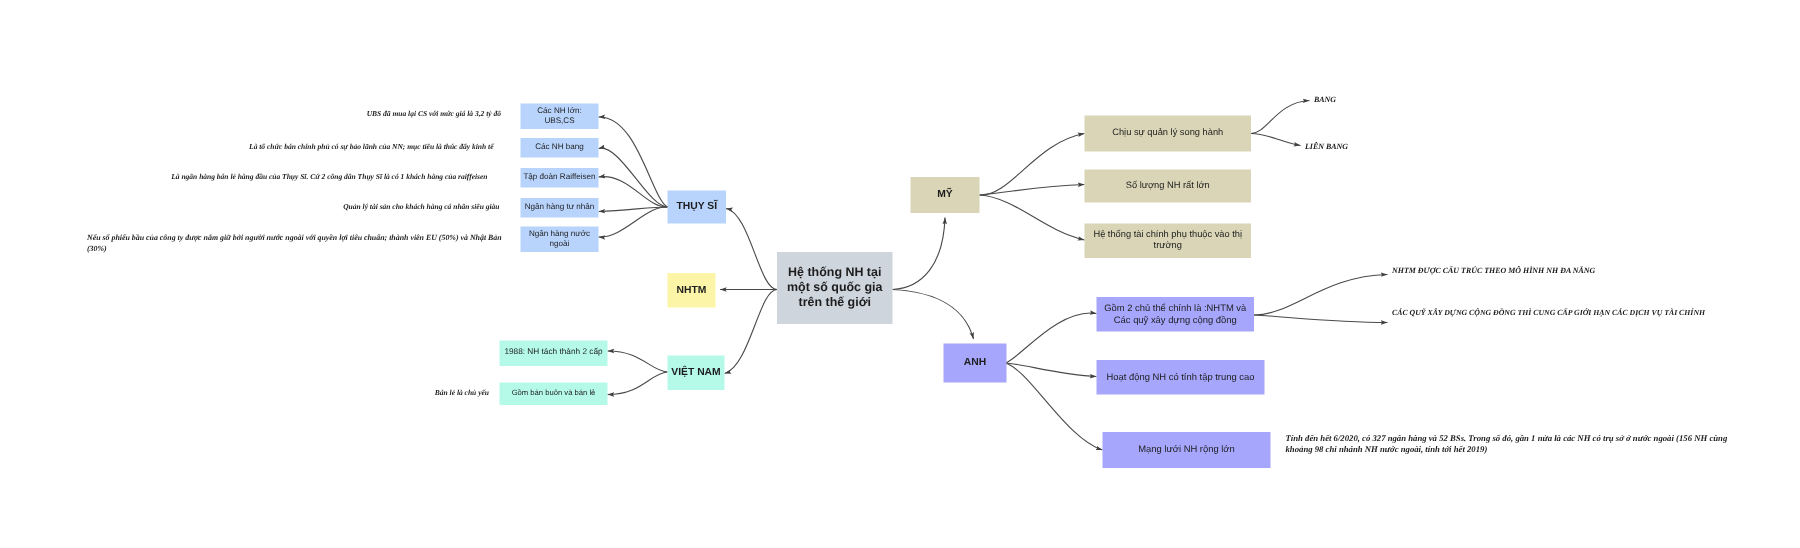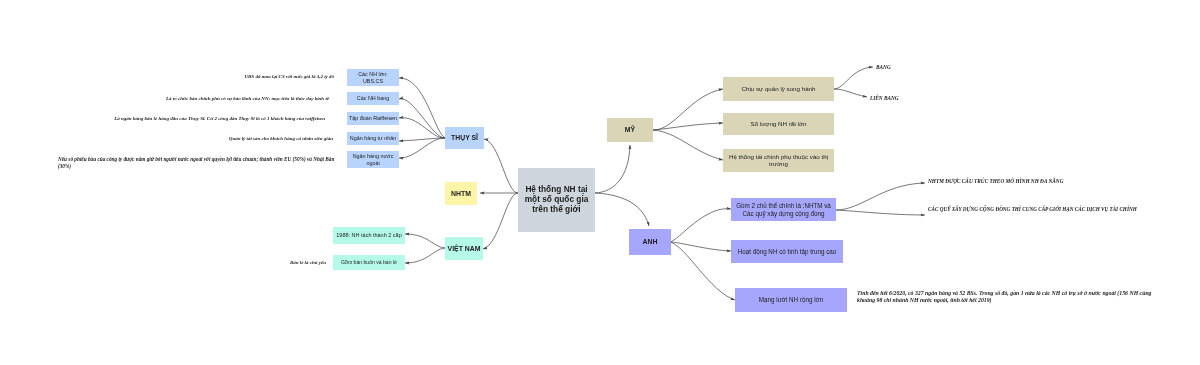--- a/index.html
+++ b/index.html
@@ -51,21 +51,21 @@
 
     <path d="M518,193 C506,193 500,142 484,139"></path>
     <path d="M518,193 C506,193 496,193 480,193"></path>
     <path d="M518,193 C506,193 500,244 483,249"></path>
 
     <path d="M595,193 C615,192 629,176 630,145"></path>
     <path d="M595,193 C615,194 642,200 649,226"></path>
   </g>
 </svg>
 
-<div class="node" style="left:518px;top:168px;width:77px;height:64px;background:#ced5dd;font-size:8.3px;font-weight:bold;line-height:1.18;white-space:pre-line;">
+<div class="node" style="left:518px;top:168px;width:77px;height:48px;background:#ced5dd;font-size:8.3px;font-weight:bold;line-height:1.18;white-space:pre-line;">
   <span>Hệ thống NH tại
 một số quốc gia
 trên thế giới</span>
 </div>
 
 <div class="node" style="left:445px;top:127px;width:39px;height:22px;background:#b8d4fc;font-size:6.9px;font-weight:bold;">
   <span>THỤY SĨ</span>
 </div>
 <div class="node" style="left:445px;top:182px;width:32px;height:23px;background:#fcf5a8;font-size:6.9px;font-weight:bold;">
   <span>NHTM</span>

